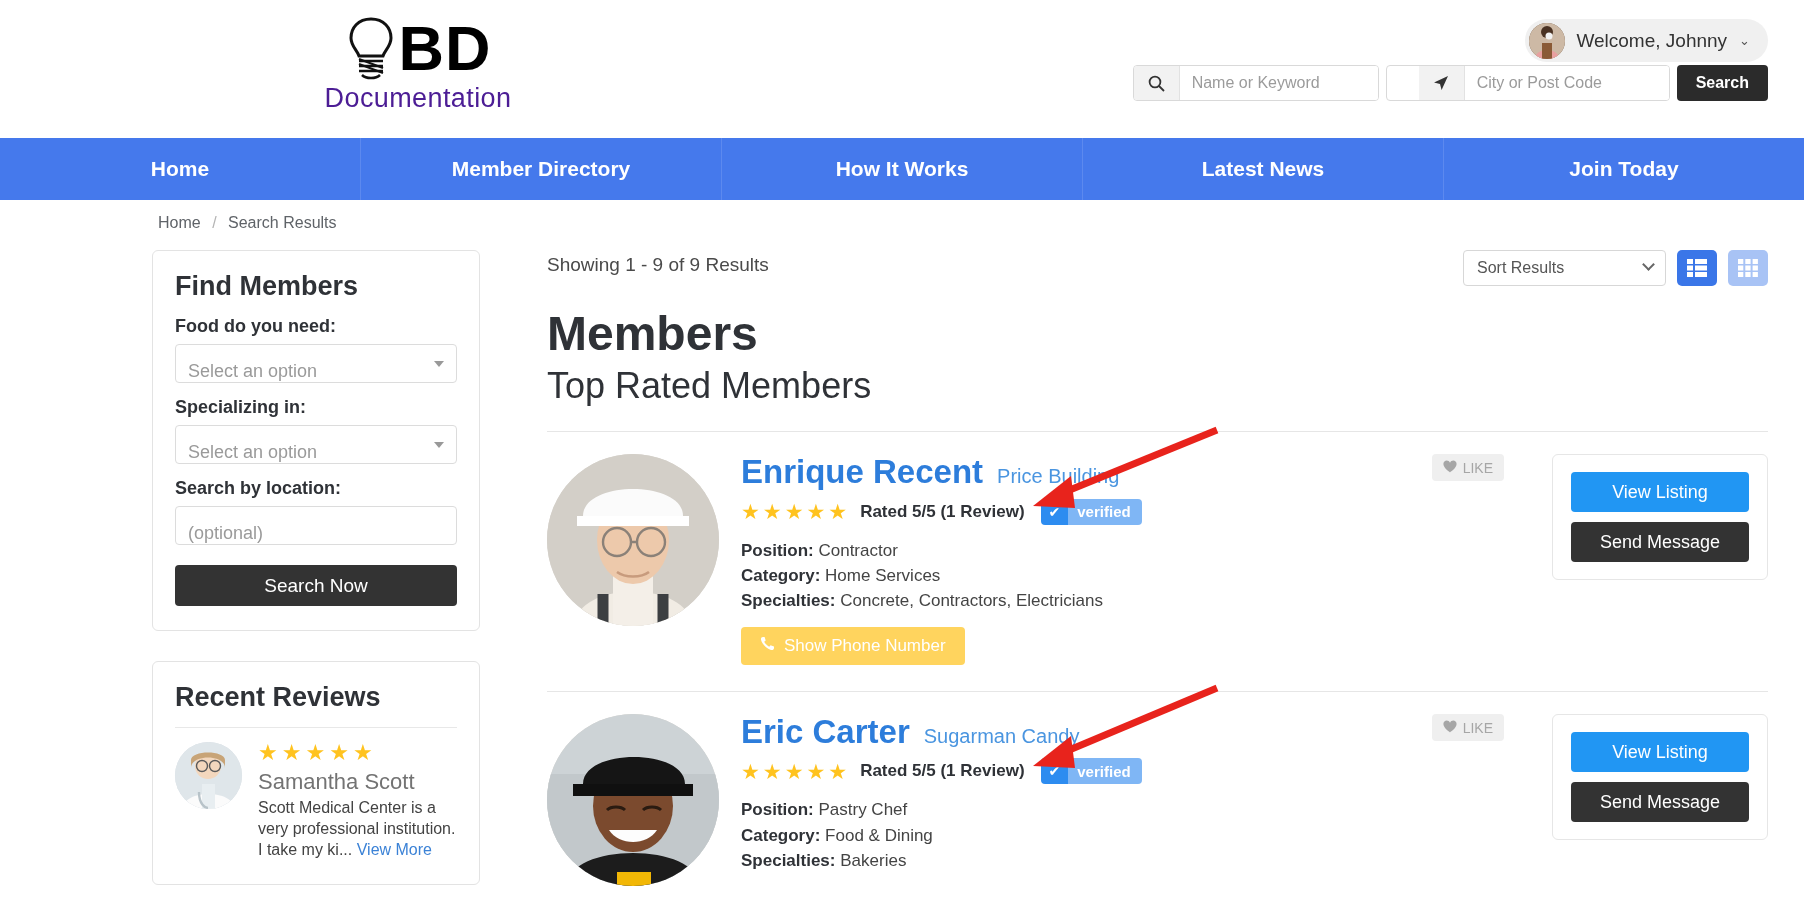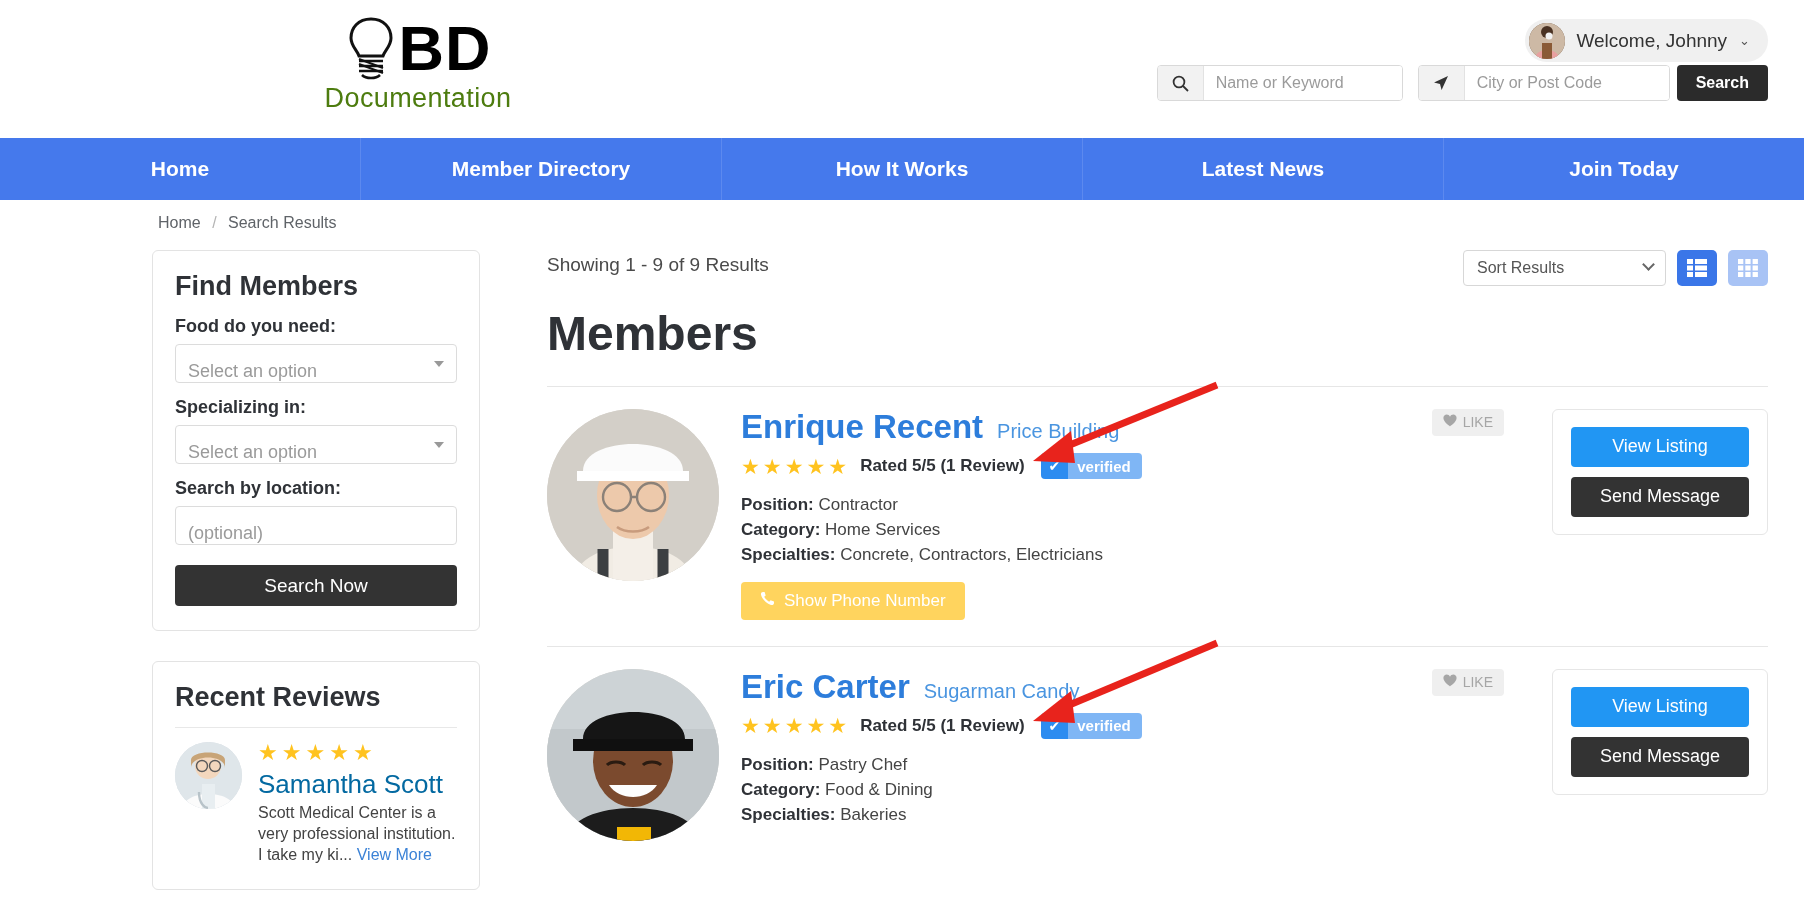--- a/index.html
+++ b/index.html
@@ -27,21 +27,21 @@
   .logo-row { display: flex; align-items: center; height: 68px; }
   .bulb { width: 52px; height: 66px; position: relative; }
   .bulb svg { display: block; }
   .logo-bd {
     font-family: "Liberation Sans", sans-serif;
     font-size: 63px; font-weight: 700; line-height: 1;
     letter-spacing: 1px; color: #000;
     margin-left: 2px;
   }
   .logo-sub {
-    font-size: 27px; letter-spacing: .4px; color: #4d7c0f;
+    font-size: 27px; letter-spacing: .4px; color: #4c1d95;
     margin-top: 1px; font-weight: 400;
   }
 
   .welcome-box {
     position: absolute; right: 36px; top: 19px;
     height: 43px;
     background: #f0f0f0; border-radius: 22px;
     display: flex; align-items: center;
     padding: 0 18px 0 4px;
   }
@@ -62,21 +62,21 @@
     width: 46px; background: #f2f2f2; border-right: 1px solid #e2e2e2;
     display: flex; align-items: center; justify-content: center; color: #333;
   }
   .sgroup input {
     border: 0; outline: 0; height: 100%;
     font-size: 16px; color: #333; padding: 0 12px;
     font-family: "Liberation Sans", sans-serif;
     background: #fff;
   }
   .sgroup.kw input { width: 198px; }
-  .sgroup.loc { margin-left: 15px; }
+  .sgroup.loc { margin-left: 7px; padding-left: 32px; }
   .sgroup.loc input { width: 204px; }
   .sgroup input::placeholder { color: #9b9b9b; }
   .search-btn {
     margin-left: 7px; background: #2b2b2b; color: #fff;
     border: 0; border-radius: 4px; padding: 0 19px;
     font-size: 16px; font-weight: 700; cursor: pointer;
     font-family: "Liberation Sans", sans-serif;
   }
 
   
@@ -117,22 +117,22 @@
     margin: 0 0 14px;
   }
   .field-label {
     font-size: 18px; font-weight: 700; color: #2f3237;
     margin: 14px 0 7px;
   }
   .field-label:first-of-type { margin-top: 4px; }
   .select-box, .text-box {
     width: 100%; height: 39px;
     border: 1px solid #dcdcdc; border-radius: 4px;
-    background: #fff; display: flex; align-items: flex-end;
-    padding: 0 12px; font-size: 18px; color: #9a9a9a;
+    background: #fff; display: flex; align-items: flex-start;
+    padding: 16px 12px; font-size: 18px; color: #9a9a9a;
     position: relative; cursor: pointer;
   }
   .select-box .caret {
     position: absolute; right: 12px; top: 50%;
     transform: translateY(-50%);
     width: 0; height: 0;
     border-left: 5px solid transparent;
     border-right: 5px solid transparent;
     border-top: 6px solid #999;
   }
@@ -144,21 +144,21 @@
   }
 
   .rr-divider { border-top: 1px solid #e8e8e8; margin: 10px 0 14px; }
   .review-row { display: flex; gap: 16px; }
   .review-avatar {
     width: 67px; height: 67px; border-radius: 50%;
     flex: 0 0 67px; overflow: hidden; background: #d6dde3;
   }
   .review-body { flex: 1 1 auto; }
   .stars { color: #ffc31f; font-size: 22px; letter-spacing: 4px; line-height: 1; }
-  .review-name { color: #0369a1; font-size: 26px; margin-top: 5px; cursor: pointer; }
+  .review-name { color: #737373; font-size: 22px; margin-top: 5px; cursor: pointer; }
   .review-text { font-size: 16px; color: #434343; line-height: 1.32; margin-top: 2px; }
   .review-more { color: #3b82d6; cursor: pointer; }
 
   
   .content-head {
     display: flex; justify-content: space-between; align-items: flex-start;
   }
   .showing { font-size: 19px; color: #4a4a4a; padding-top: 4px; }
   .tools { display: flex; align-items: center; gap: 11px; }
   .sort-select {
@@ -416,20 +416,21 @@
             <rect x="14.6" y="6.5" width="5.3" height="5" fill="#fff"></rect>
             <rect x="0" y="13" width="5.3" height="5" fill="#fff"></rect>
             <rect x="7.3" y="13" width="5.3" height="5" fill="#fff"></rect>
             <rect x="14.6" y="13" width="5.3" height="5" fill="#fff"></rect>
           </svg>
         </div>
       </div>
     </div>
 
     <h1 class="page-title">Members</h1>
+    <div class="page-subtitle">Top Rated Members</div>
 
     <div class="listing">
       <span class="listing-avatar">
         <svg width="172" height="172" viewBox="0 0 172 172">
           <rect width="172" height="172" fill="#d3cfc8"></rect>
           <path d="M28 172 C28 126 144 126 144 172 Z" fill="#f1ece4"></path>
           <rect x="66" y="112" width="40" height="60" fill="#f4efe8"></rect>
           <ellipse cx="86" cy="86" rx="36" ry="44" fill="#edc9ab"></ellipse>
           <path d="M36 62 C36 26 136 26 136 62 L136 68 L36 68 Z" fill="#fbfbfb"></path>
           <path d="M30 62 L142 62 L142 72 L30 72 Z" fill="#ffffff"></path>

